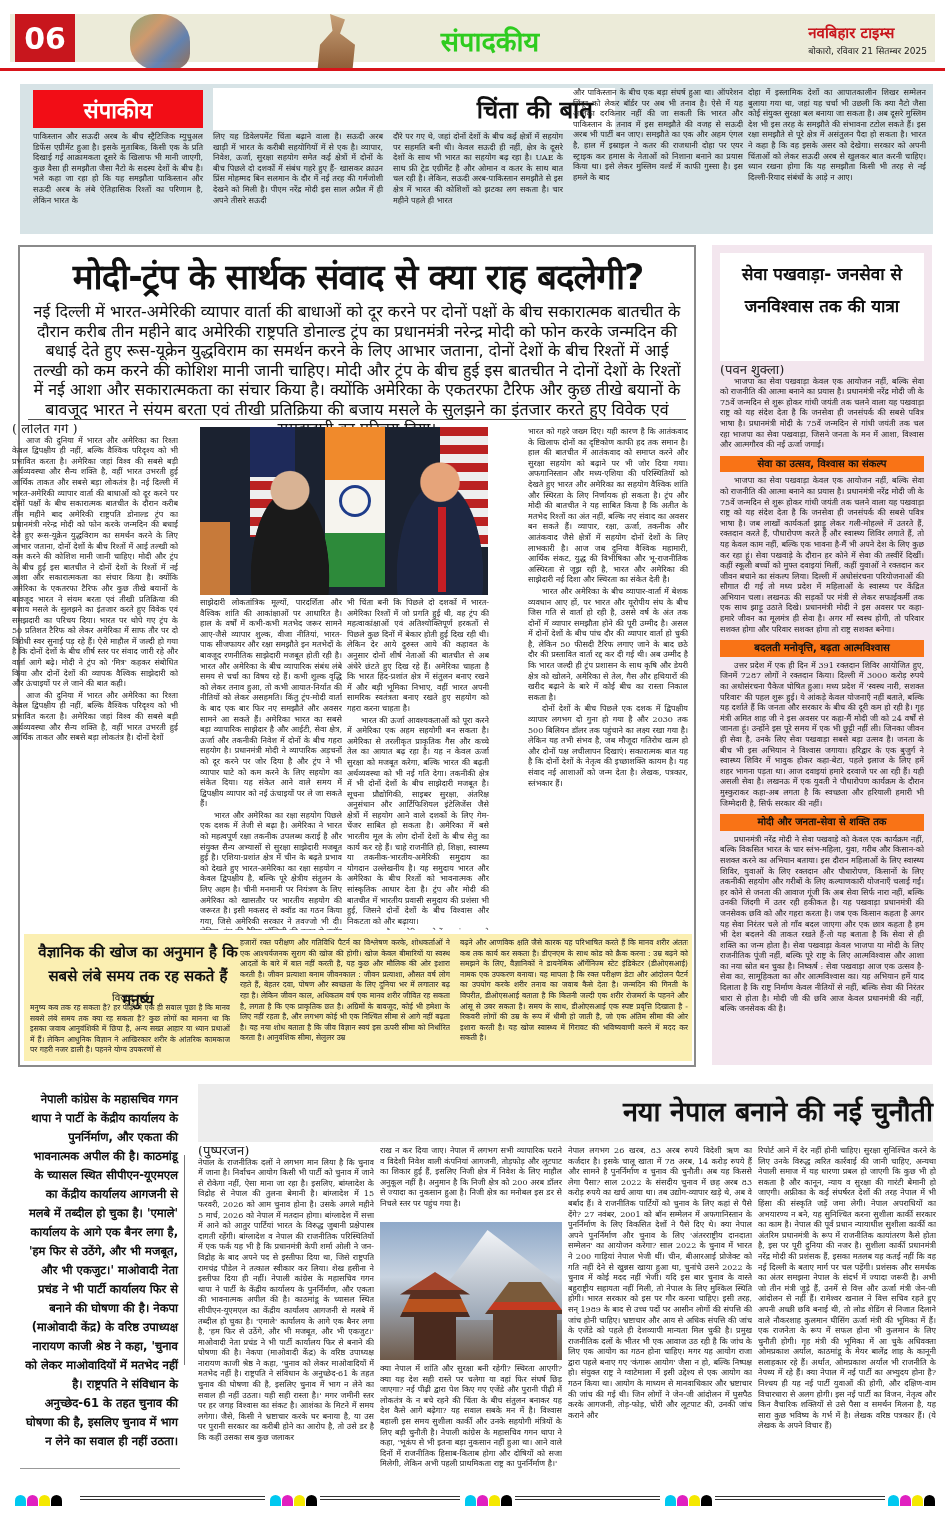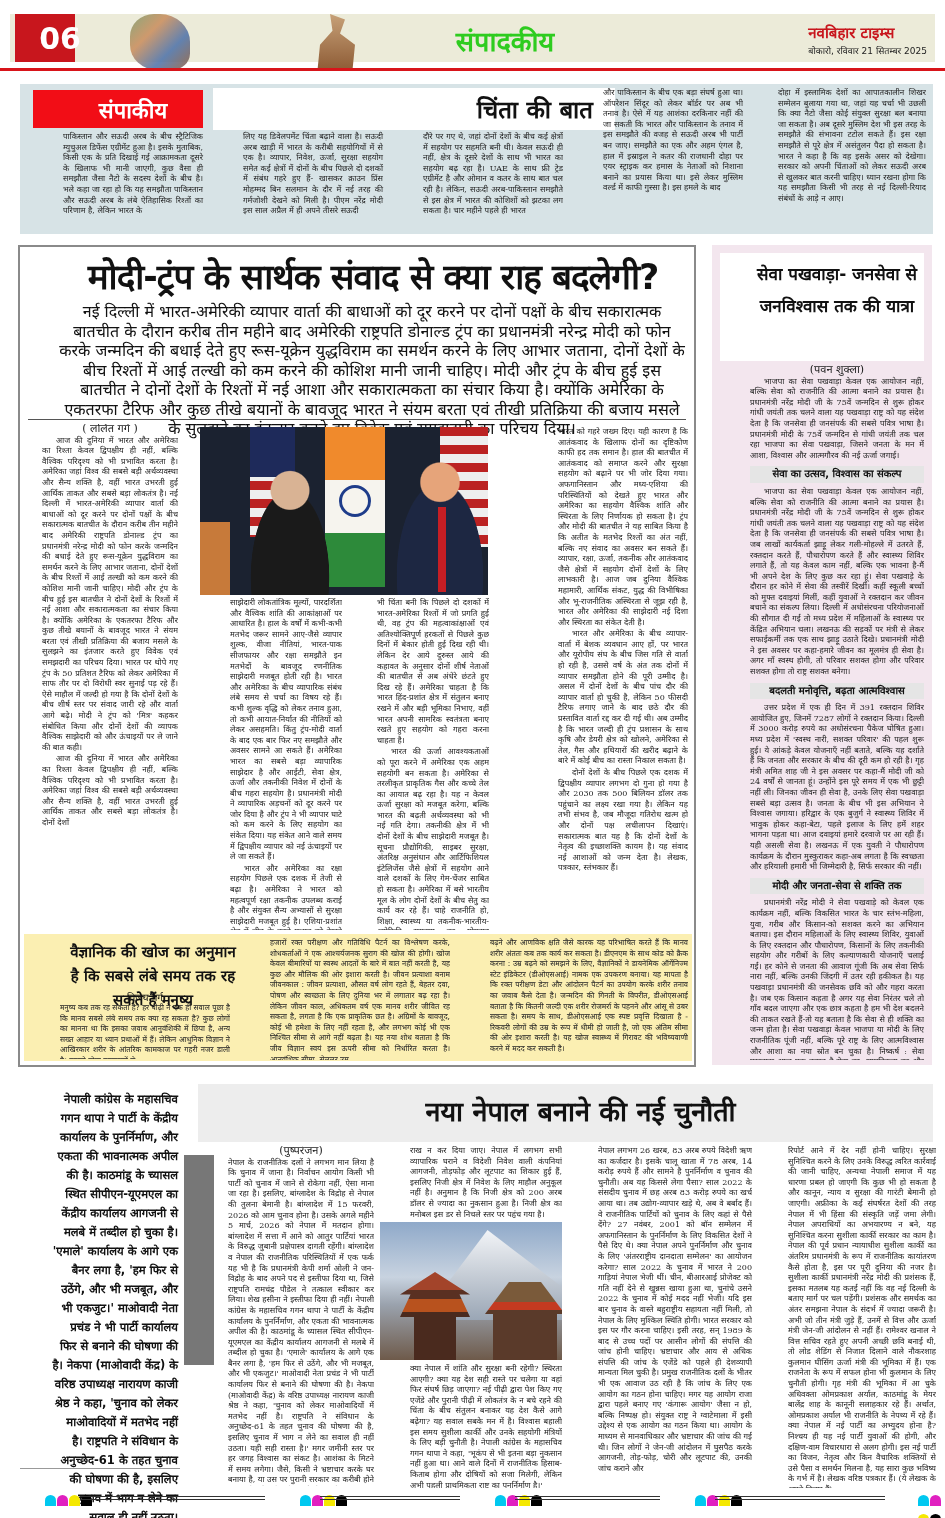--- a/index.html
+++ b/index.html
@@ -1,17 +1,17 @@
 <!DOCTYPE html>
 <html><head>
 <meta charset="utf-8">
 <style>
   * { box-sizing: border-box; margin: 0; padding: 0; }
   body { width: 945px; height: 1518px; background: #fff; font-family: "DejaVu Serif", serif; color: #111; position: relative; overflow: hidden; }
-  .abs { position: absolute; padding-left: 30px; }
+  .abs { position: absolute; }
   .txt { font-size: 8px; line-height: 10.6px; text-align: justify; color: #222; }
   .txt p { text-indent: 14px; margin-bottom: 1px; }
 
   
   .mast { left: 10px; top: 14px; width: 925px; height: 48px; background: #ecebd9; }
   .mast-rule { left: 0; top: 68px; width: 945px; height: 3px; background: #d8141a; }
   .page-num { left: 15px; top: 14px; width: 60px; height: 48px; background: #c8161d; color: #fff; font-family: "DejaVu Sans", sans-serif; font-weight: bold; font-size: 30px; display:flex; align-items:center; justify-content:center; }
   .sec-title { left: 380px; top: 22px; width: 220px; text-align: center; color: #2ecc1f; font-family: "DejaVu Sans", sans-serif; font-weight: bold; font-size: 27px; }
   .logo-map { left: 130px; top: 14px; width: 60px; height: 56px; background: linear-gradient(135deg,#7a9a6a,#c98b5a,#4a6fa8,#8a5a3a); border-radius: 40% 50% 30% 45%; opacity: .85; }
   .logo-statue { left: 310px; top: 14px; width: 50px; height: 56px; background: linear-gradient(180deg,#c7a178,#8e5c36); clip-path: polygon(40% 0,70% 10%,60% 35%,90% 55%,85% 100%,15% 100%,20% 55%,45% 30%); }
@@ -23,21 +23,21 @@
   .ed-box { left: 20px; top: 84px; width: 913px; height: 150px; background: #d7e3e6; }
   .ed-label { left: 33px; top: 90px; width: 170px; height: 38px; background: #f20d16; color: #fff; font-family: "DejaVu Sans", sans-serif; font-weight: bold; font-size: 22px; display:flex; align-items:center; justify-content:center; }
   .ed-headbox { left: 213px; top: 88px; width: 402px; height: 42px; background: #fff; }
   .ed-head { left: 213px; top: 92px; width: 500px; text-align: right; padding-right: 120px; font-family: "DejaVu Sans", sans-serif; font-weight: bold; font-size: 24px; color: #111; }
 
   
   .main-frame { left: 18px; top: 245px; width: 678px; height: 822px; border: 2px solid #8a8a8a; }
   .main-head { left: 24px; top: 252px; width: 668px; text-align: center; font-family: "DejaVu Sans", sans-serif; font-weight: bold; font-size: 35px; letter-spacing: -1px; color: #111; }
   .main-deck { left: 28px; top: 302px; width: 658px; text-align: center; font-family: "DejaVu Sans", sans-serif; font-size: 16px; line-height: 19.5px; color: #111; }
   .deck-rule { left: 28px; top: 419px; width: 658px; height: 1px; background: #555; }
-  .byline { text-align: center; font-size: 11px; margin-bottom: 1px; }
+  .byline { font-size: 13px; margin-bottom: 1px; }
 
   .photo-usin { left: 200px; top: 427px; width: 288px; height: 168px; overflow: hidden; background: #1b2230; }
   .photo-usin .flag-us1 { position:absolute; left: 50px; top: 0; width: 45px; height: 110px; background: repeating-linear-gradient(180deg,#b22 0 9px,#eee 9px 18px); }
   .photo-usin .flag-us1::before { content:""; position:absolute; left:0; top:0; width:45px; height:50px; background:#1e2a5a; }
   .photo-usin .flag-in { position:absolute; left:125px; top:0; width:60px; height:160px; background: linear-gradient(180deg,#f08a2c 0 33%,#f6f4ee 33% 66%,#2d8a3a 66%); }
   .photo-usin .chakra { position:absolute; left:139px; top:58px; width:32px; height:32px; border:3px solid #1e3c8a; border-radius:50%; }
   .photo-usin .flag-us2 { position:absolute; left:240px; top:0; width:48px; height:120px; background: repeating-linear-gradient(180deg,#b22 0 9px,#eee 9px 18px); }
   .photo-usin .p1 { position:absolute; left:40px; top:40px; width:100px; height:130px; background: radial-gradient(circle at 50% 18%,#d9b394 0 16%,transparent 17%), radial-gradient(ellipse at 50% 85%,#1a1a1a 0 55%,transparent 56%); }
   .photo-usin .p2 { position:absolute; left:195px; top:30px; width:100px; height:140px; background: radial-gradient(circle at 45% 18%,#e6a47a 0 15%,transparent 16%), radial-gradient(ellipse at 45% 85%,#1d2742 0 55%,transparent 56%); }
   .photo-usin .tie { position:absolute; left:238px; top:80px; width:8px; height:85px; background:#c61e24; }
@@ -45,28 +45,28 @@
 
   
   .sci-box { left: 24px; top: 934px; width: 668px; height: 127px; background: #fbefb2; }
   .sci-head { left: 38px; top: 940px; width: 200px; text-align: center; font-family: "DejaVu Sans", sans-serif; font-weight: bold; font-size: 15px; line-height: 24px; color: #111; }
   .sci-byline { left: 30px; top: 990px; width: 200px; text-align: center; font-family: "DejaVu Sans", sans-serif; font-size: 10px; }
 
   
   .side-box { left: 712px; top: 245px; width: 220px; height: 820px; background: #f3e6ee; }
   .side-headbox { left: 720px; top: 253px; width: 204px; height: 108px; background: #fff; }
   .side-head { left: 720px; top: 258px; width: 204px; text-align: center; font-family: "DejaVu Sans", sans-serif; font-weight: bold; font-size: 17px; line-height: 32px; color: #111; }
-  .sub-yellow { background: #e5e5e5; font-family: "DejaVu Sans", sans-serif; font-weight: bold; font-size: 10px; text-align: center; padding: 3px 0; color: #111; margin: 5px 0 4px; }
+  .sub-yellow { background: #f97316; font-family: "DejaVu Sans", sans-serif; font-weight: bold; font-size: 10px; text-align: center; padding: 3px 0; color: #111; margin: 5px 0 4px; }
 
   
   .nep-quote { left: 22px; top: 1090px; width: 156px; font-family: "DejaVu Sans", sans-serif; font-weight: bold; font-size: 11.5px; line-height: 19px; text-align: right; color: #111; }
   .nep-quote-rule { left: 20px; top: 1468px; width: 160px; height: 1px; background: #999; }
   .nep-vrule { left: 184px; top: 1155px; width: 1px; height: 210px; background: #777; }
   .nep-headbox { left: 198px; top: 1084px; width: 735px; height: 58px; background: #ededed; }
-  .nep-head { left: 198px; top: 1092px; width: 735px; text-align: center; font-family: "DejaVu Sans", sans-serif; font-weight: bold; font-size: 27px; color: #111; }
+  .nep-head { left: 198px; top: 1092px; width: 735px; text-align: right; font-family: "DejaVu Sans", sans-serif; font-weight: bold; font-size: 27px; color: #111; }
   .nep-photo { left: 380px; top: 1222px; width: 182px; height: 138px; overflow:hidden; background: linear-gradient(180deg,#8fa9c9 0%,#c8d3e0 40%,#9aa2ad 60%,#6e5a4a 100%); }
   .nep-photo .mtn { position:absolute; left:40px; top:8px; width:150px; height:90px; background: linear-gradient(180deg,#f2f4f7,#9aa6b5); clip-path: polygon(0 100%,45% 0,100% 70%,100% 100%); }
   .nep-photo .temple1 { position:absolute; left:20px; top:50px; width:70px; height:90px; background: linear-gradient(180deg,#a3442a 0 20%,#5a3022 20% 30%,#b8521e 30% 45%,#4a2a1e 45%); clip-path: polygon(50% 0,100% 25%,85% 25%,100% 50%,80% 50%,80% 100%,20% 100%,20% 50%,0 50%,15% 25%,0 25%); }
   .nep-photo .temple2 { position:absolute; left:105px; top:60px; width:80px; height:80px; background: linear-gradient(180deg,#7a5a3a 0 25%,#c33a20 25% 35%,#5a3a2a 35%); clip-path: polygon(30% 0,70% 0,100% 40%,90% 40%,90% 100%,10% 100%,10% 40%,0 40%); }
 
   .print-marks { top: 1491px; height: 14px; }
   .dot { display:inline-block; width: 11px; height: 11px; border-radius: 50% 50% 0 0; margin-right: 1px; }
   .dbl-rule { height: 4px; border-top: 1px solid #333; border-bottom: 1px solid #333; top: 1496px; }
 </style>
 </head>

